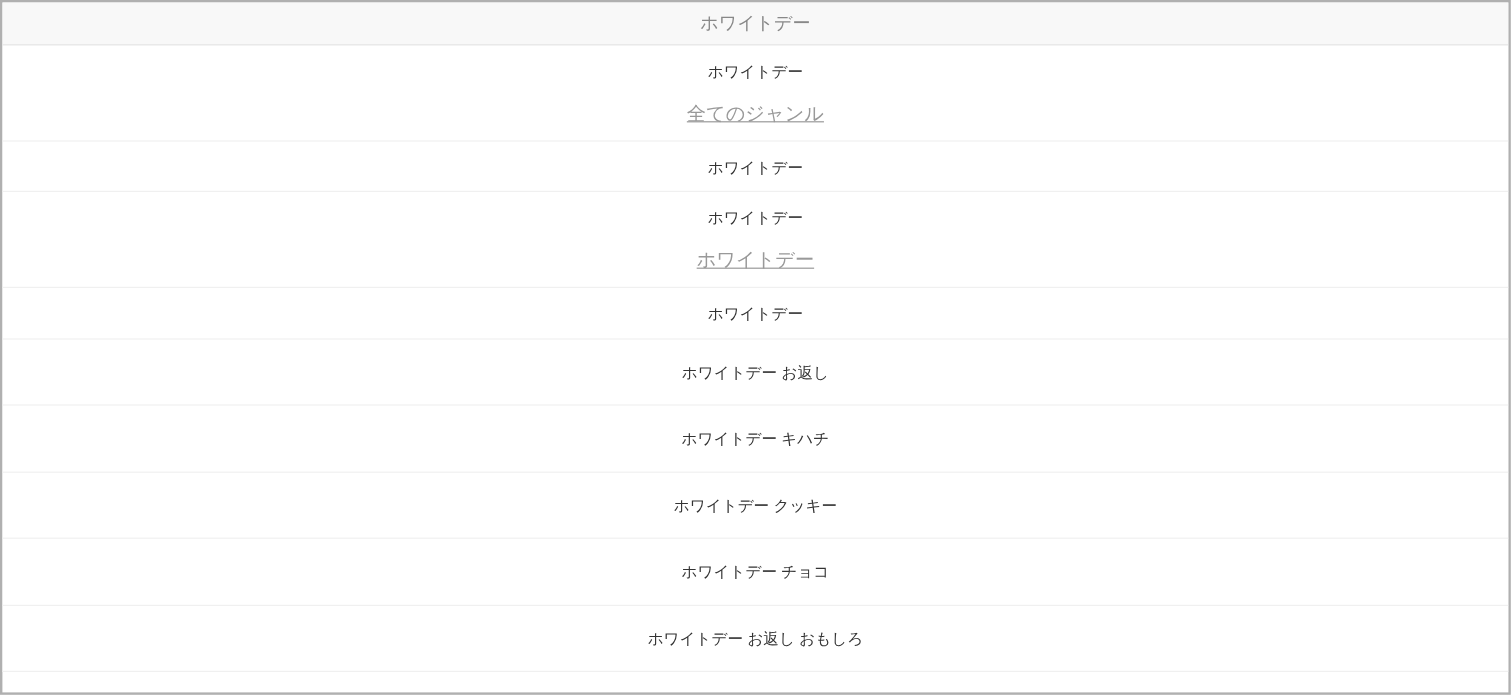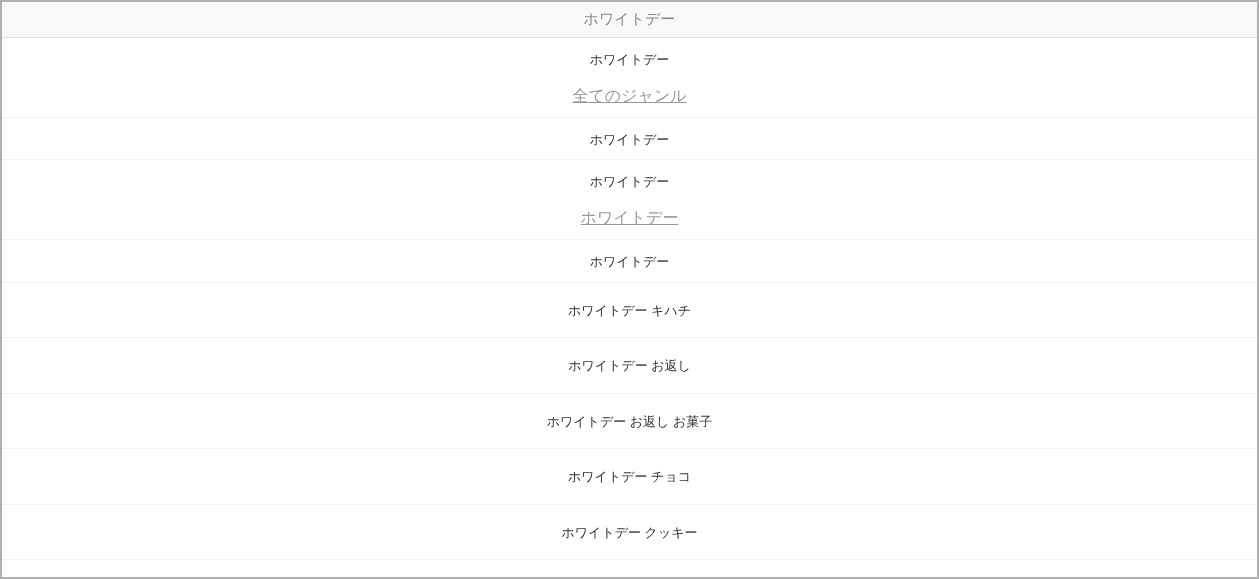--- a/index.html
+++ b/index.html
@@ -91,36 +91,33 @@
   <div class="suggestion-item with-category">
     <div class="suggestion-title">ホワイトデー</div>
     <div class="suggestion-category">ホワイトデー</div>
   </div>
 
   <div class="suggestion-item with-category">
     <div class="suggestion-title">ホワイトデー</div>
   </div>
 
   <div class="suggestion-item simple">
-    <div class="suggestion-title">ホワイトデー キハチ</div>
-  </div>
-
-  <div class="suggestion-item simple">
     <div class="suggestion-title">ホワイトデー お返し</div>
   </div>
 
   <div class="suggestion-item simple">
-    <div class="suggestion-title">ホワイトデー お返し お菓子</div>
+    <div class="suggestion-title">ホワイトデー キハチ</div>
+  </div>
+
+
+  <div class="suggestion-item simple">
+    <div class="suggestion-title">ホワイトデー クッキー</div>
   </div>
 
   <div class="suggestion-item simple">
     <div class="suggestion-title">ホワイトデー チョコ</div>
-  </div>
-
-  <div class="suggestion-item simple">
-    <div class="suggestion-title">ホワイトデー クッキー</div>
   </div>
 
   <div class="suggestion-item simple">
     <div class="suggestion-title">ホワイトデー お返し おもしろ</div>
   </div>
 
 </div>
 
 </body></html>

